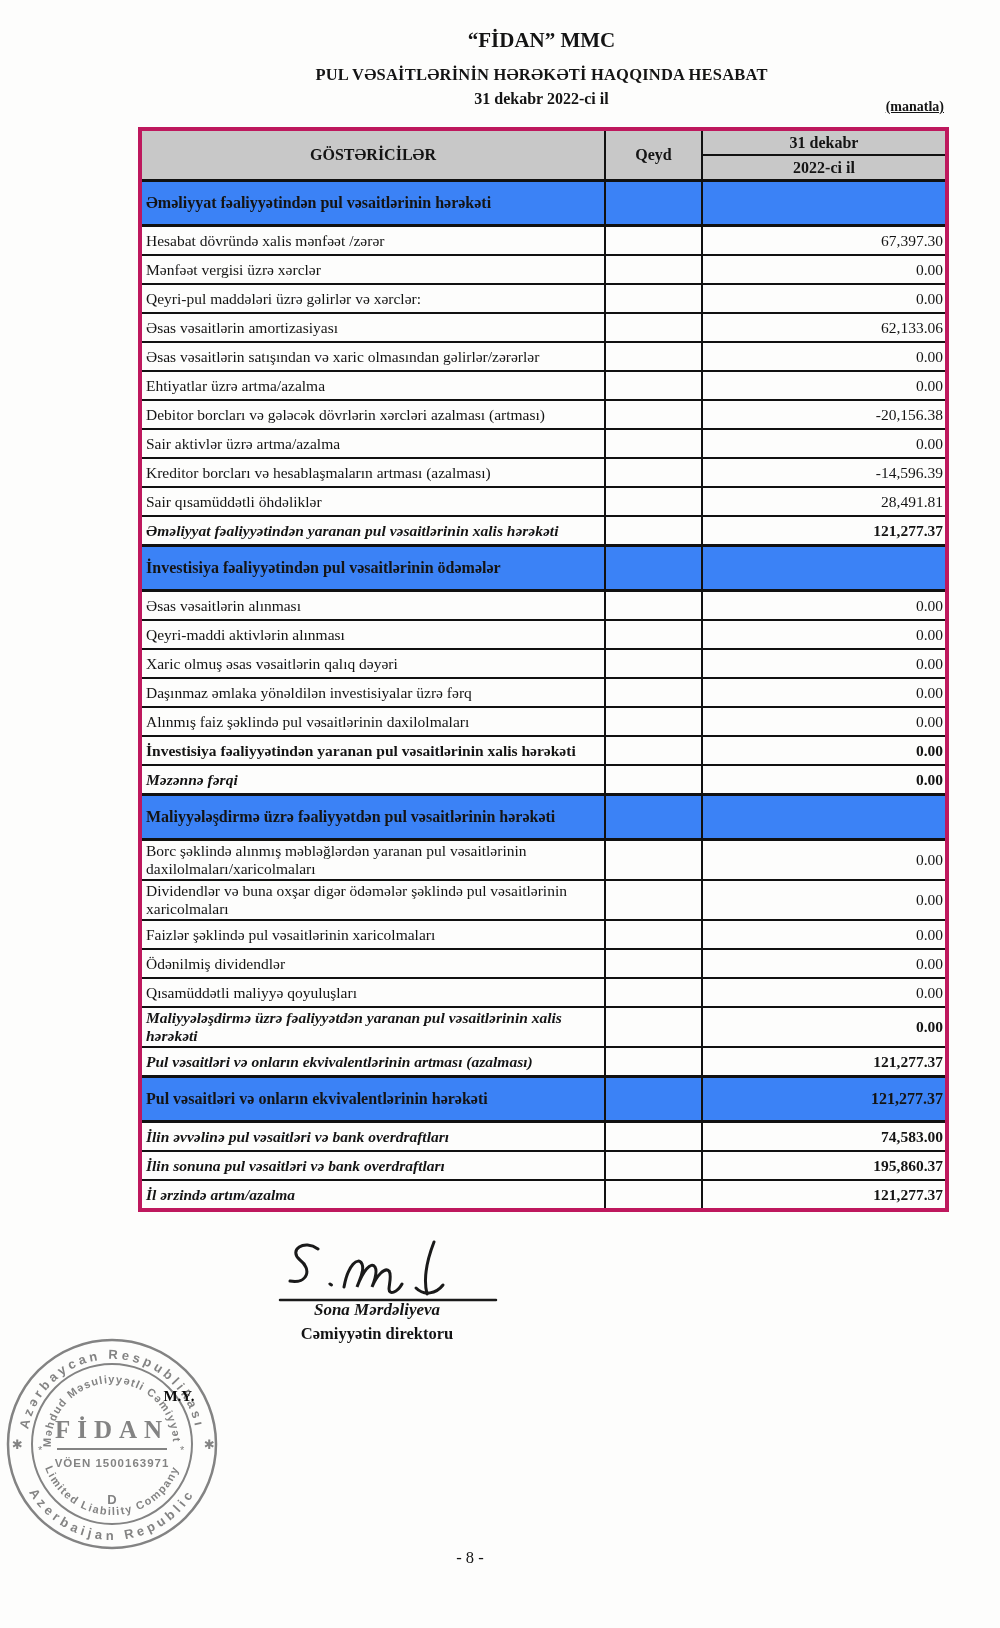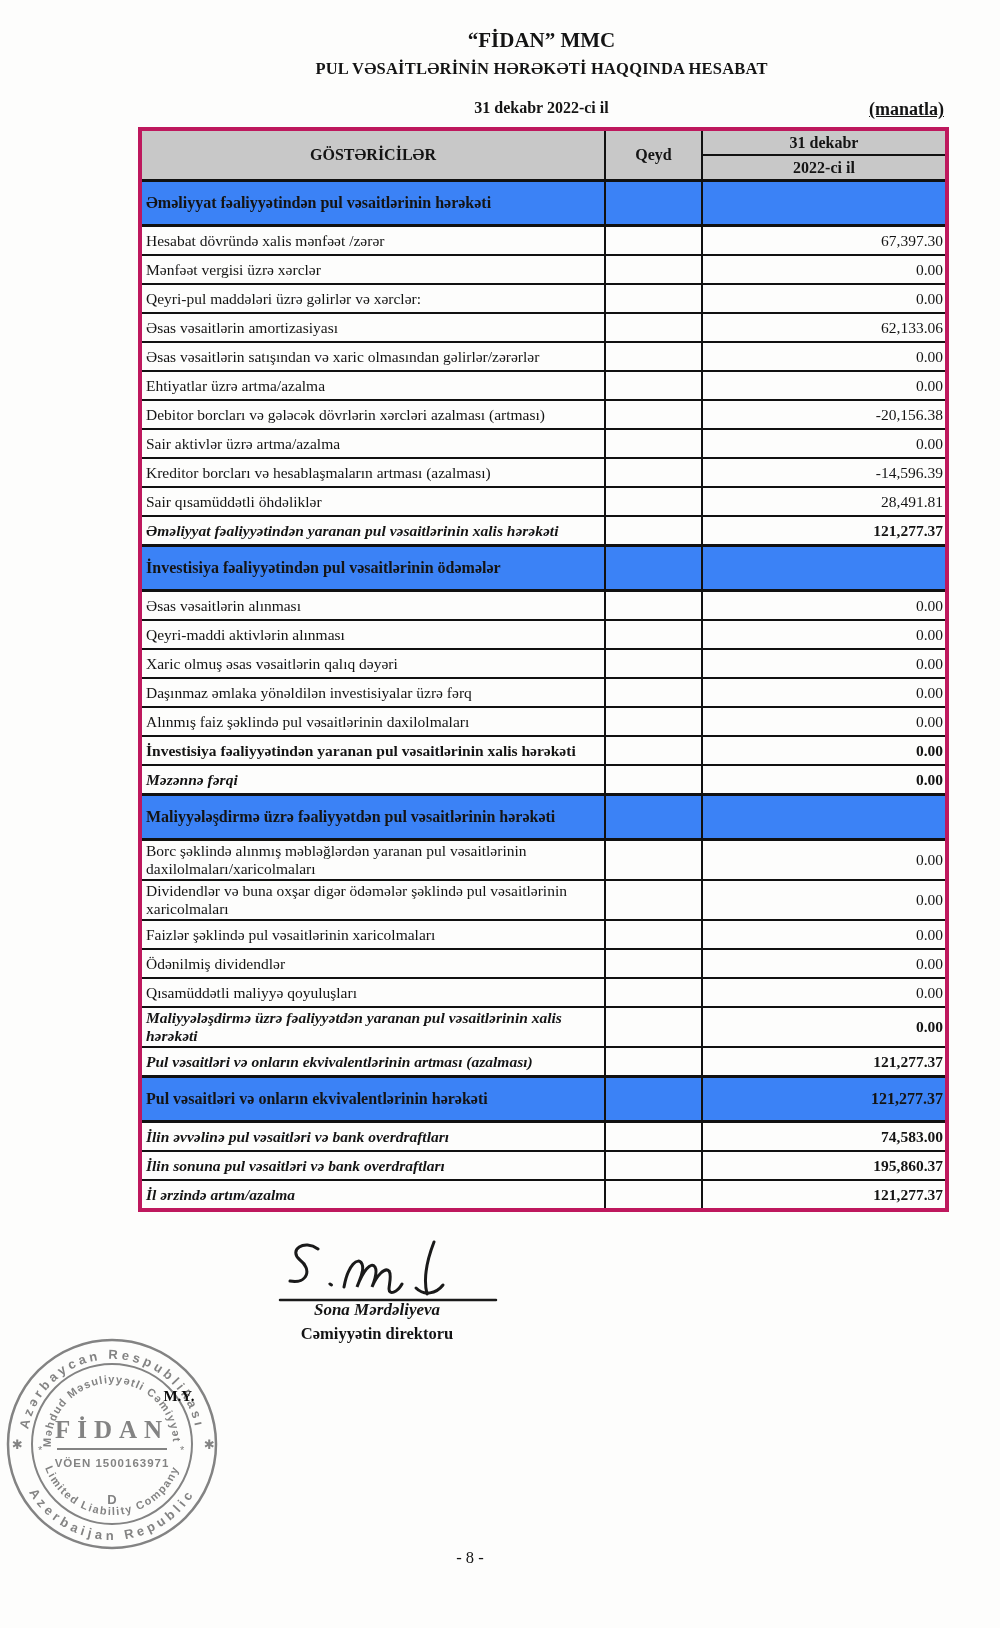--- a/index.html
+++ b/index.html
@@ -7,25 +7,25 @@
     position:relative;
     width:1000px;height:1628px;
     background:#fdfdfc;
     font-family:"Liberation Serif","DejaVu Serif",serif;
     color:#141414;
     overflow:hidden;
   }
   
   .doc-header{position:absolute;left:138px;top:28px;width:807px;text-align:center;}
   .t1{font-size:21px;font-weight:700;}
-  .t2{font-size:16.5px;font-weight:700;margin-top:6px;letter-spacing:.2px;}
-  .t3{font-size:16px;font-weight:700;margin-top:20px;}
+  .t2{font-size:16.5px;font-weight:700;margin-top:12px;letter-spacing:.2px;}
+  .t3{font-size:16px;font-weight:700;margin-top:5px;}
   .manat{
     position:absolute;right:56px;top:99px;
-    font-size:18px;font-weight:700;text-decoration:underline;
+    font-size:14px;font-weight:700;text-decoration:underline;
   }
   
   table.report{
     position:absolute;left:138px;top:127px;width:807px;
     border-collapse:collapse;table-layout:fixed;
     border:4px solid #be185d;
   }
   .report th,.report td{
     border:2px solid #111;
     font-size:15.5px;line-height:18px;

